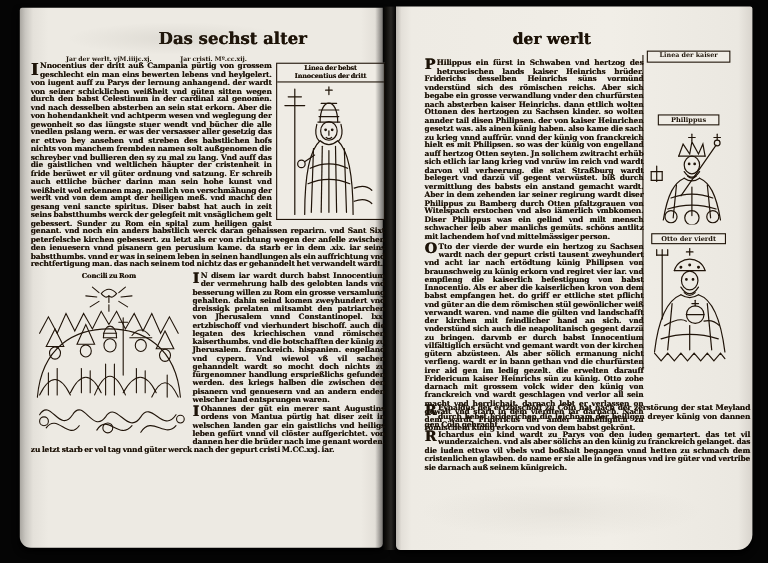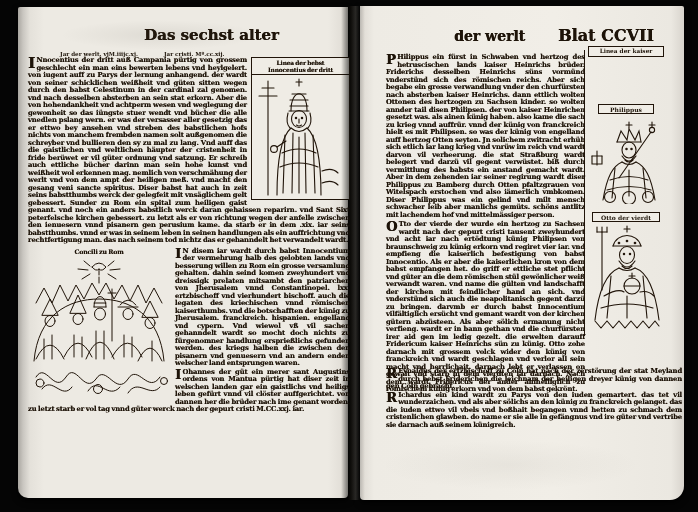--- a/index.html
+++ b/index.html
@@ -156,22 +156,21 @@
             </g>
           </svg>
         </span>
         <p><span class="dropcap">I</span><span>N disem iar wardt durch babst Innocentium der vermehrung halb des gelobten lands vnd besserung willen zu Rom ein grosse versamlung gehalten. dahin seind komen zweyhundert vnd dreissigk prelaten mitsambt den patriarchen von Jherusalem vnnd Constantinopel. lxx. ertzbischoff vnd vierhundert bischoff. auch die legaten des kriechischen vnnd römischen kaiserthumbs. vnd die botschafften der künig zu Jherusalem. franckreich. hispanien. engelland vnd cypern. Vnd wiewol vß vil sachen gehanndelt wardt so mocht doch nichts zu fürgenomner handlung ersprießlichs gefunden werden. des kriegs halben die zwischen den pisanern vnd genuesern vnd an andern enden welscher land entsprungen waren.</span></p>
         <p><span class="dropcap">I</span><span>Ohannes der güt ein merer sant Augustins ordens von Mantua pürtig hat diser zeit in welschen landen gar ein gaistlichs vnd heiligs leben gefürt vnnd vil clöster auffgerichtet. von dannen her die brüder nach ime genant worden. zu letzt starb er vol tag vnnd güter werck nach der gepurt cristi M.CC.xxj. iar.</span></p>
       </div>
     </div>
   </div>
 
   <div class="page page-right">
-    <div class="header-main" style="left:94px;top:22px;font-size:14px;">der werlt</div>
-    <div class="header-main folio" style="left:198px;top:20px;">Blat CCVII</div>
+    <div class="header-main" style="left:106px;top:22px;font-size:14px;">der werlt</div>
 
     <div class="lineage-line" style="left:224px;top:44px;height:286px;"></div>
 
     <div class="margin-col-item lineage-box" style="left:228px;top:40px;width:70px;">Linea der kaiser</div>
 
     <div class="margin-col-item name-label" style="left:238px;top:98px;width:50px;">Philippus</div>
     <svg class="margin-col-item" style="left:228px;top:110px;" width="78" height="88" viewBox="0 0 78 88">
       <g stroke="#201409" stroke-width="1.1" fill="none" stroke-linecap="round">
         <path d="M29 26 H53"></path>
           <path d="M29 26 L33 15 L39 24 L41 13 L47 24 L51 15 L53 26"></path>

